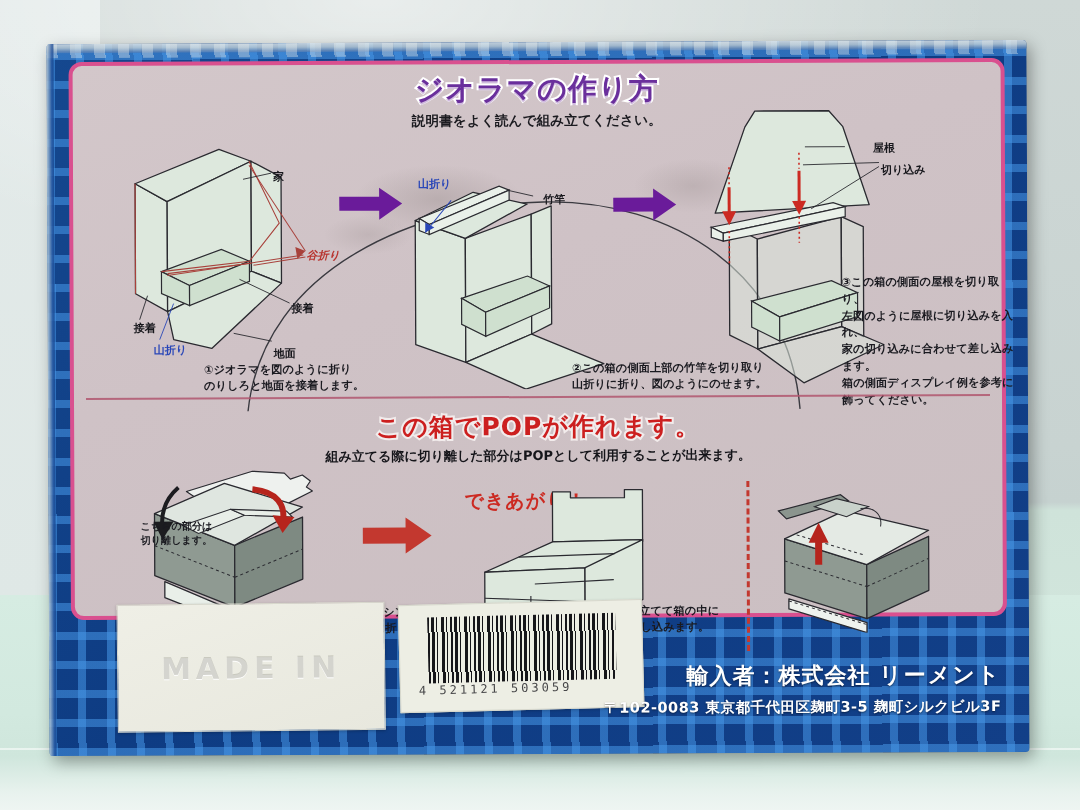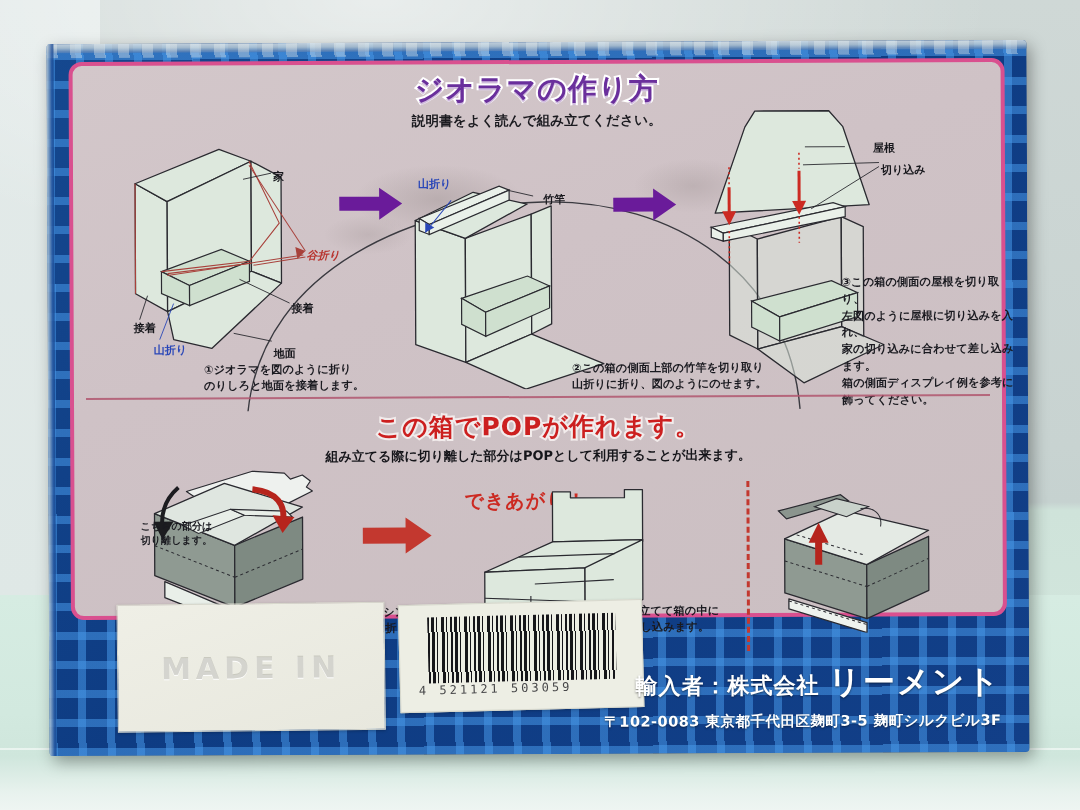--- a/index.html
+++ b/index.html
@@ -130,21 +130,21 @@
         #16161a 9px 10px, #edeee4 10px 14px, #16161a 14px 17px, #edeee4 17px 19px,
         #16161a 19px 20px, #edeee4 20px 23px);
   }
   #barcode-digits { position:absolute; left:18px; top:78px; width:208px;
     font-size:12px; letter-spacing:3px; color:#2a2a2e;
     font-family:"DejaVu Sans Mono", monospace; opacity:.85; }
 
   #importer { position:absolute; right:28px; top:620px; text-align:right; color:#ffffff; }
   #importer .line1 { font-size:22px; font-weight:bold; letter-spacing:1px;
     text-shadow:0 1px 2px rgba(0,0,0,.5); }
-  #importer .line1 .brand { font-size:32px; letter-spacing:2px; }
+  #importer .line1 .brand { font-size:22px; letter-spacing:2px; }
   #importer .line2 { margin-top:7px; font-size:14.5px; font-weight:bold; letter-spacing:.5px;
     text-shadow:0 1px 2px rgba(0,0,0,.5); }
 
   
   .smudge { position:absolute; border-radius:50%; pointer-events:none;
     background:radial-gradient(ellipse, rgba(90,80,75,.42), rgba(90,80,75,0) 70%); }
 
   
   .diagram { position:absolute; }
 </style>

